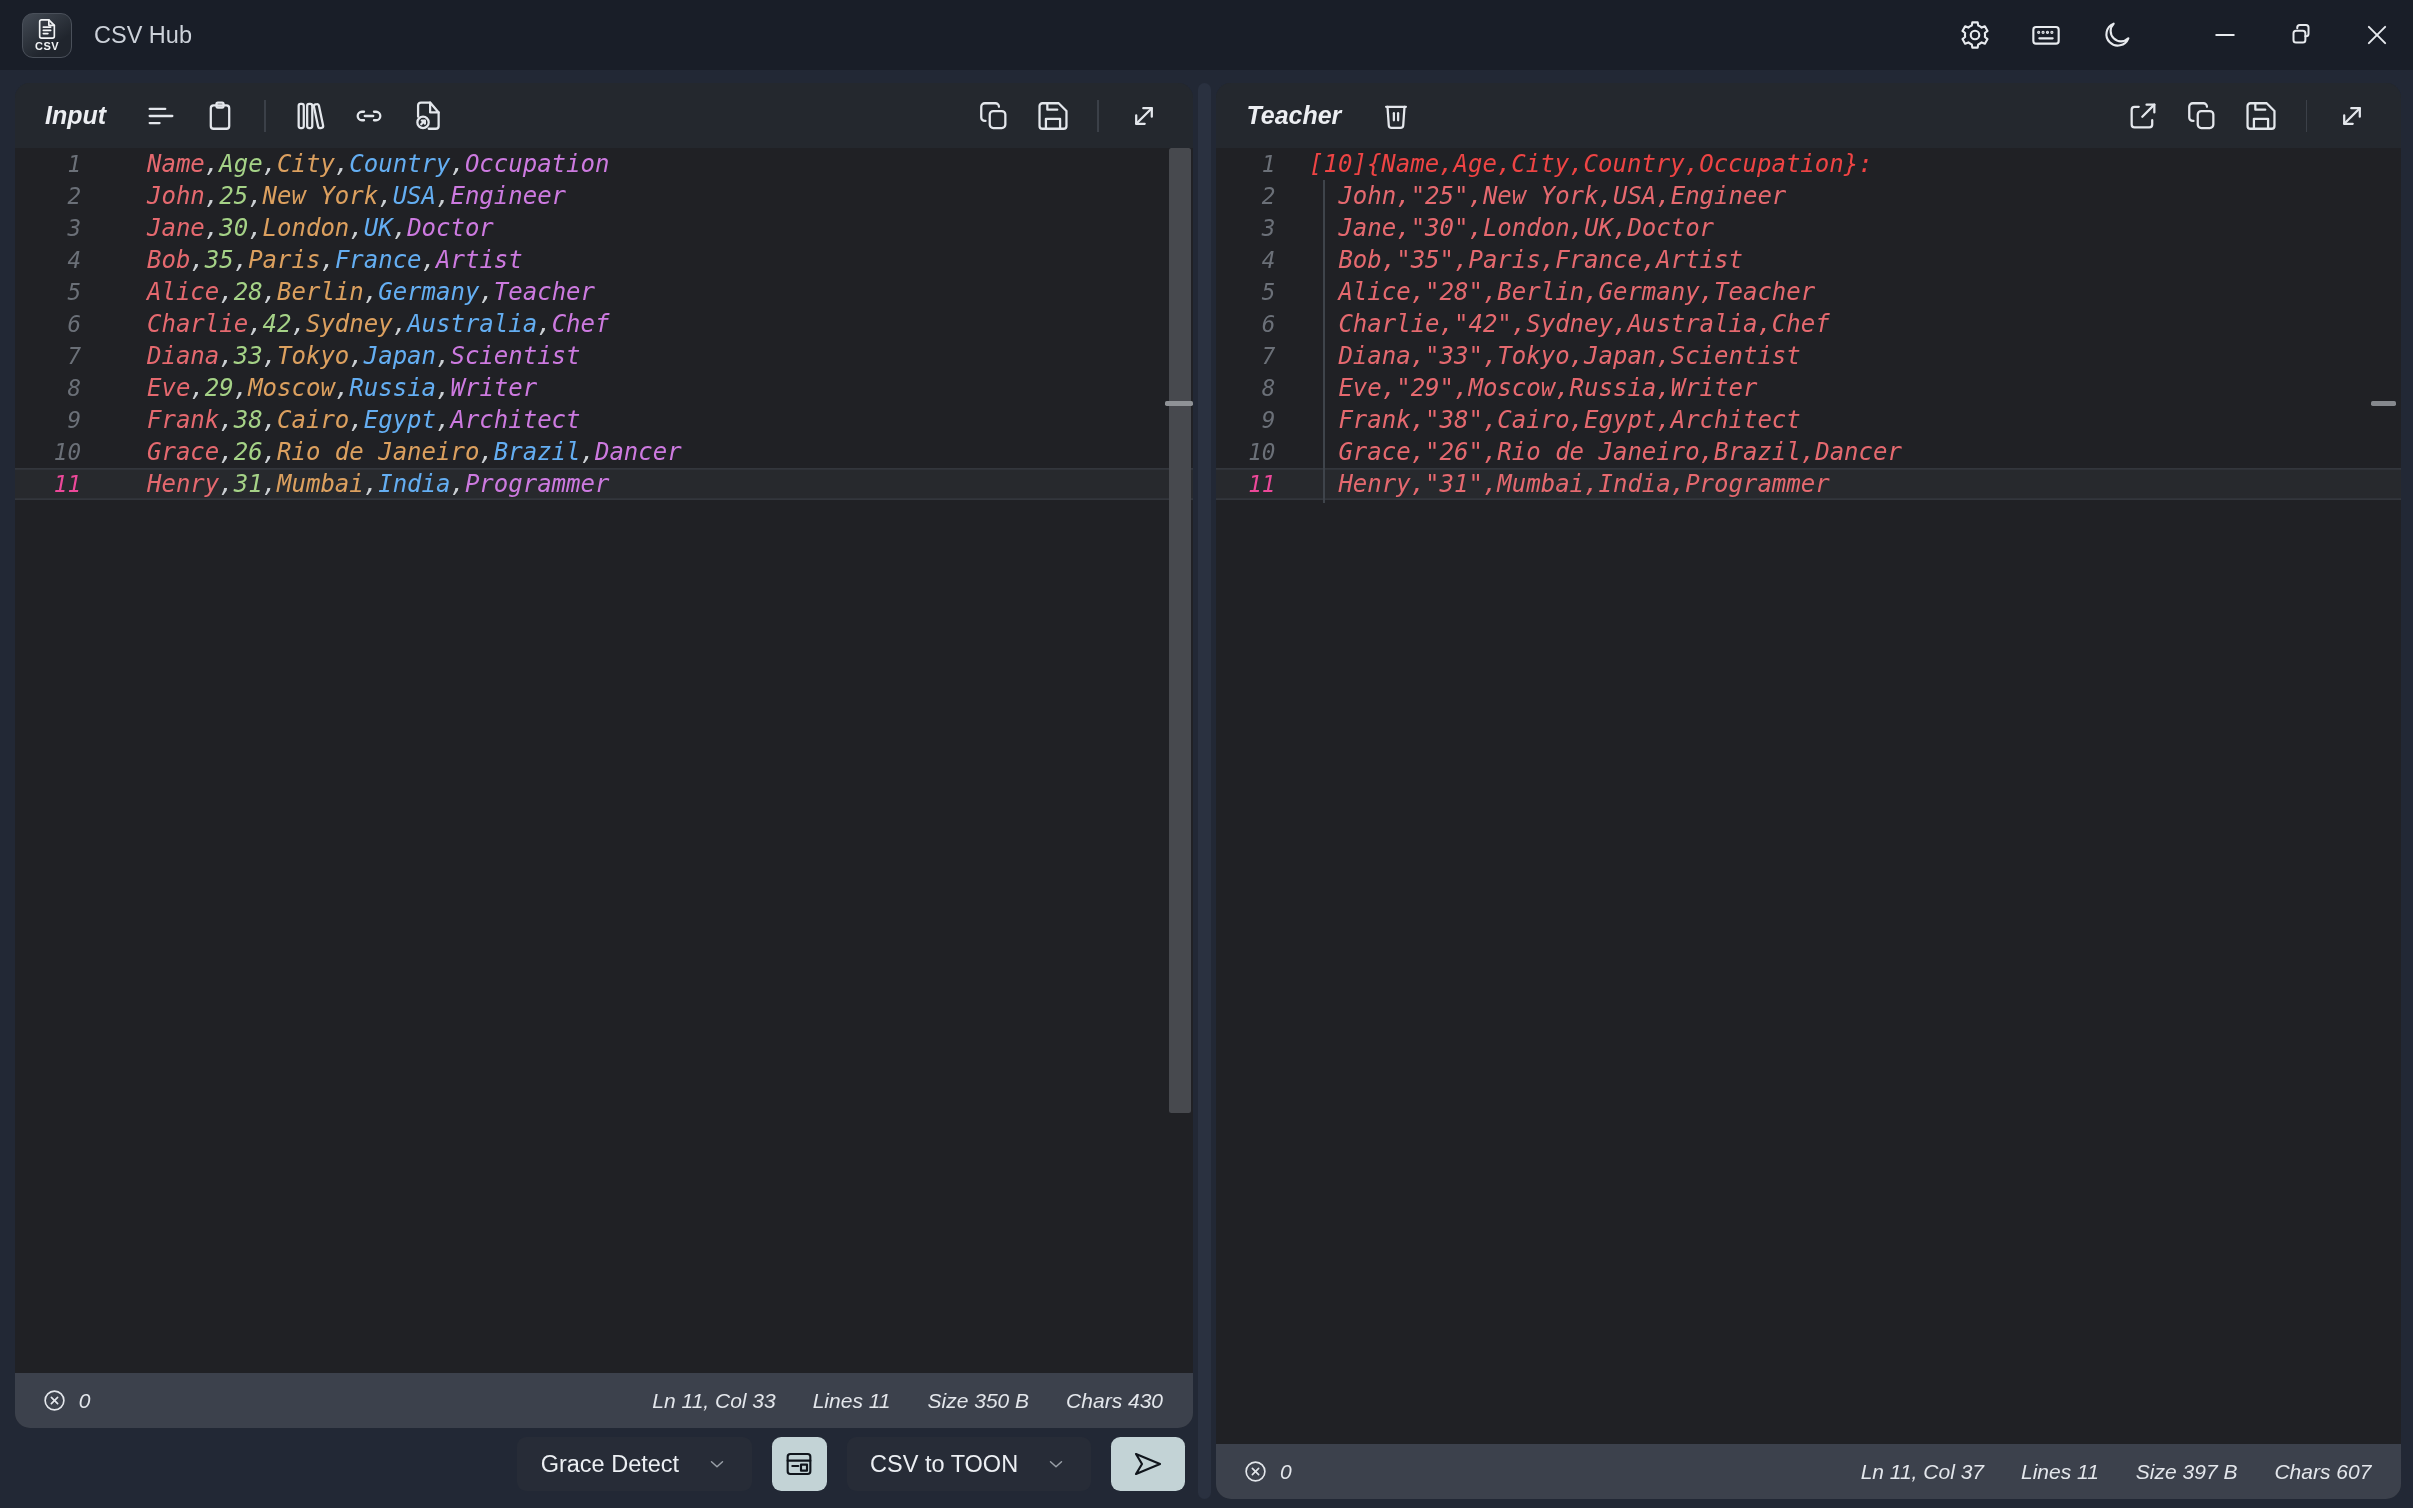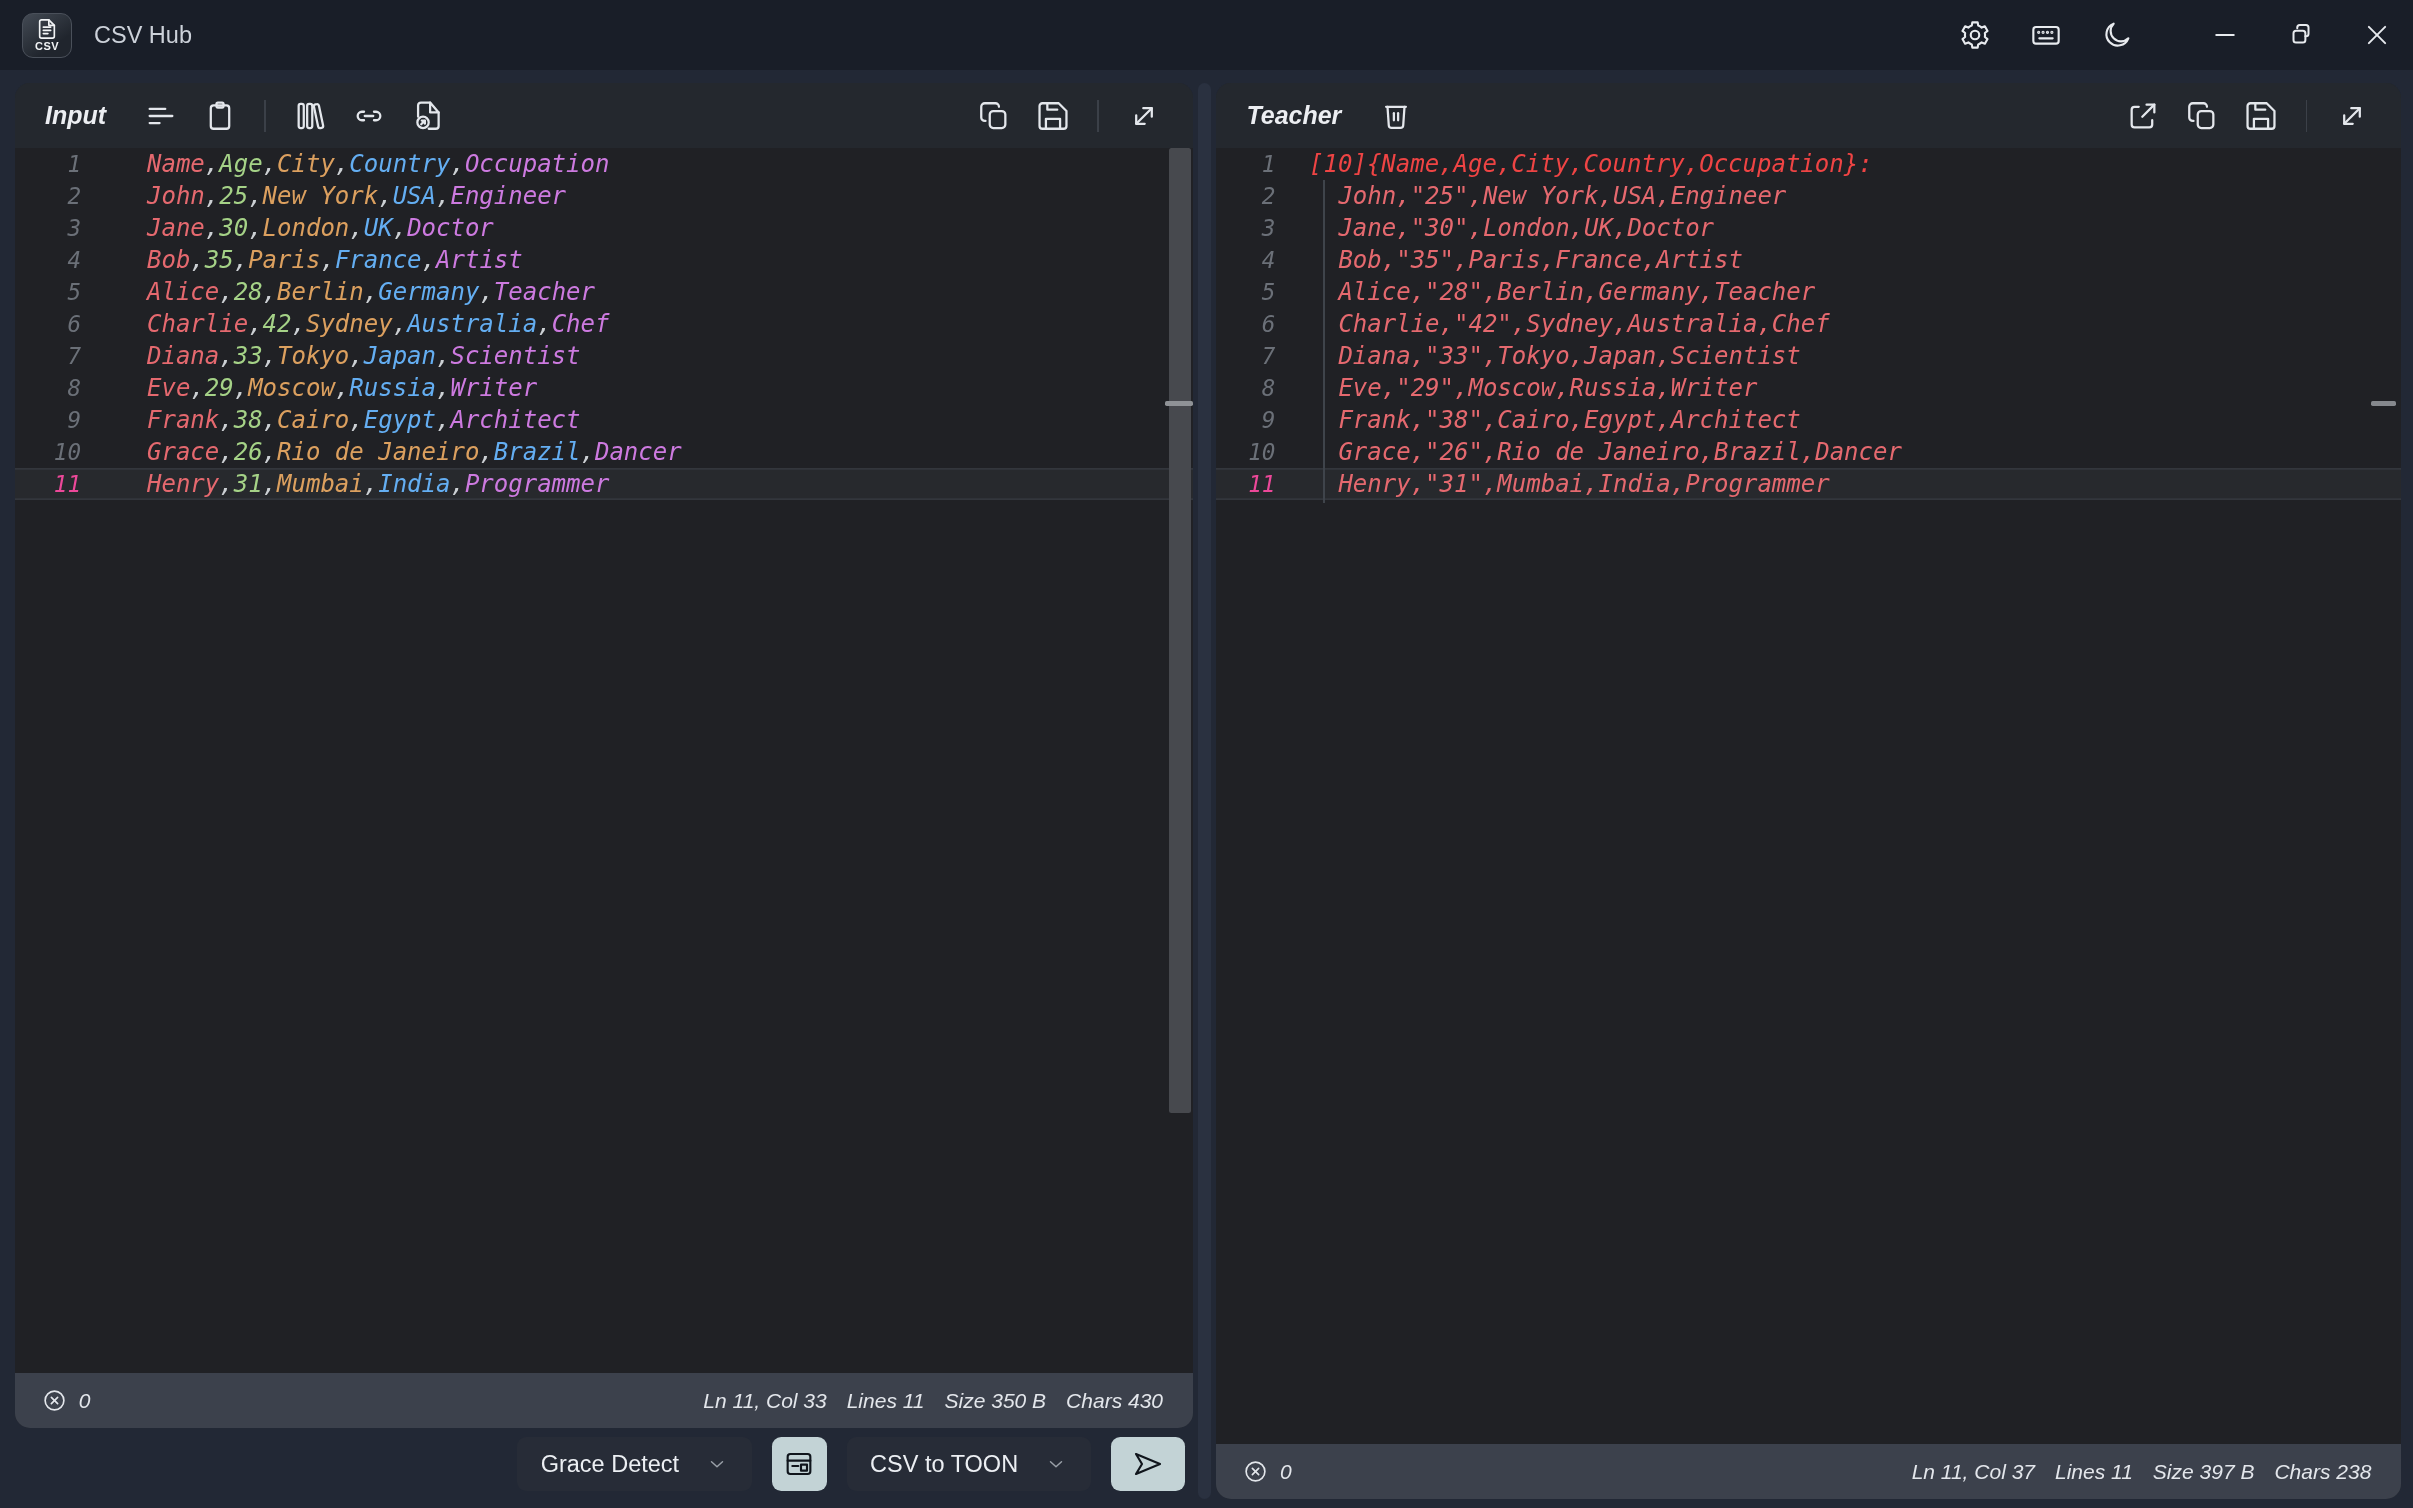--- a/index.html
+++ b/index.html
@@ -86,21 +86,21 @@
   .v-scroll-thumb { position:absolute; top:0; right:2.5px; width:22px; background:#47494e; border-radius:2.5px; }
   .scroll-marker { position:absolute; height:4.2px; background:#8f9296; border-radius:1.7px; }
 
   
   .statusbar {
     height:55px; flex:0 0 55px; background:#3c414c; display:flex; align-items:center;
     padding:0 30px 0 27px; font-size:21px; color:#e3e6eb;
   }
   .status-left { display:flex; align-items:center; gap:11.7px; }
   .status-left .icon { color:#e3e6eb; }
-  .status-right { margin-left:auto; display:flex; align-items:center; gap:20px; }
+  .status-right { margin-left:auto; display:flex; align-items:center; gap:37px; }
 
   
   .controls-row {
     height:55px; margin-top:8.4px; display:flex; align-items:center; justify-content:flex-end;
     gap:20px; padding-right:8.4px;
   }
   .select-box {
     height:54px; background:#272c37; border-radius:9.2px; border:none; color:#eceff3;
     display:flex; align-items:center; gap:27px; padding:0 23.5px; font-size:23.5px; cursor:pointer;
     font-family:"Liberation Sans", sans-serif;
@@ -433,20 +433,20 @@
                   <line x1="9" y1="9" x2="15" y2="15"></line>
                   <line x1="15" y1="9" x2="9" y2="15"></line>
                 </svg>
             </span>
             <span>0</span>
           </div>
           <div class="status-right">
             <span>Ln 11, Col 37</span>
             <span>Lines 11</span>
             <span>Size 397 B</span>
-            <span>Chars 238</span>
+            <span>Chars 607</span>
           </div>
         </div>
       </section>
     </div>
   </div>
 </div>
 
 
 </body></html>

